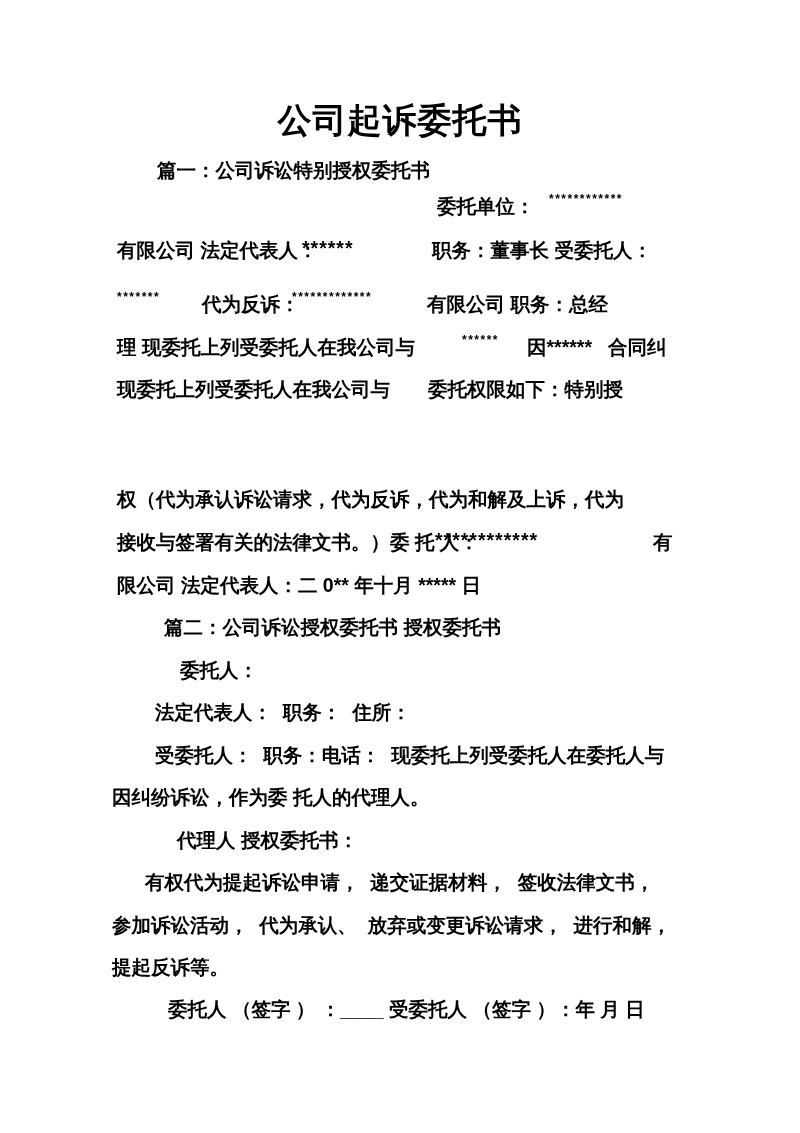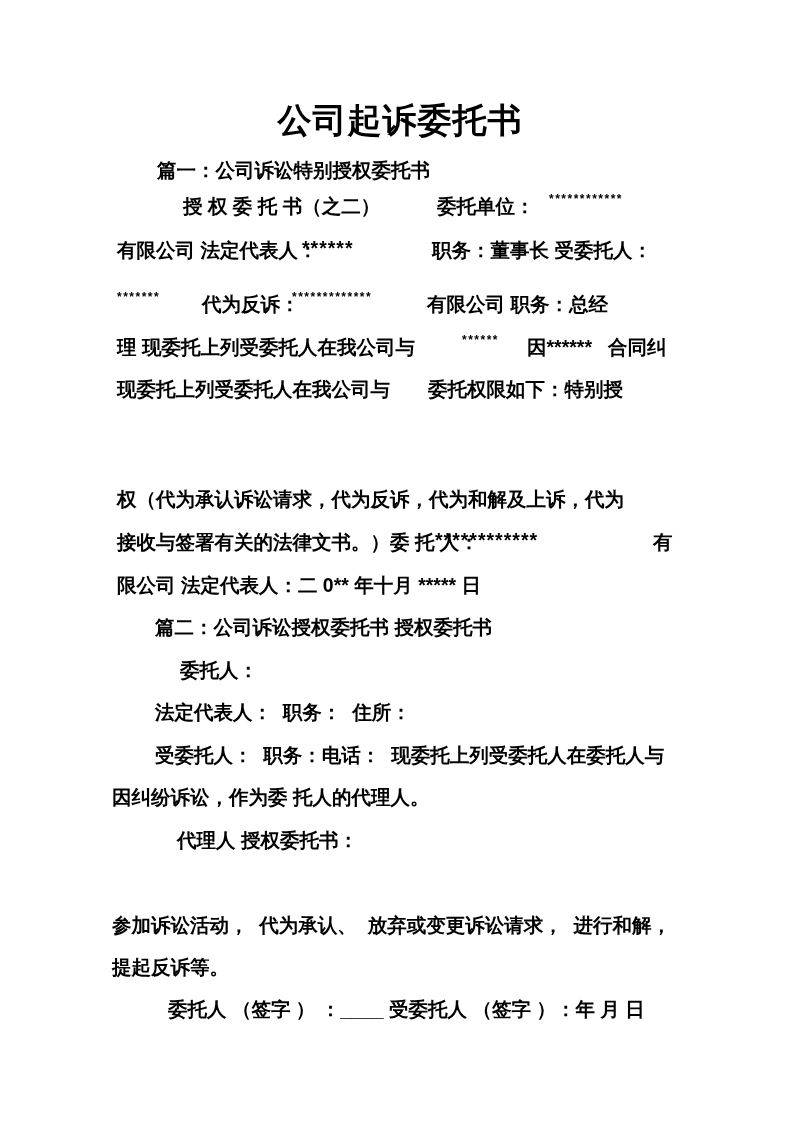--- a/index.html
+++ b/index.html
@@ -71,21 +71,20 @@
 <div class="page">
 
 
   <div class="doc-title">公司起诉委托书</div>
 
   <div class="line" style="top:157px">
     <span class="seg" style="left:157px">篇一：公司诉讼特别授权委托书</span>
   </div>
 
   <div class="line" style="top:193px">
-    <span class="seg" style="left:183px">授 权 委 托 书（之二）</span>
     <span class="seg" style="left:437px">委托单位：</span>
     <span class="seg ast-sup" style="left:549px">************</span>
   </div>
 
   <div class="line" style="top:237px">
     <span class="seg" style="left:117px">有限公司 法定代表人：</span>
     <span class="seg ast" style="left:302px">******</span>
     <span class="seg" style="left:432px">职务：董事长 受委托人：</span>
   </div>
 
@@ -116,21 +115,21 @@
     <span class="seg" style="left:117px">接收与签署有关的法律文书。）委 托 人：</span>
     <span class="seg ast" style="left:435px">************</span>
     <span class="seg" style="left:653px">有</span>
   </div>
 
   <div class="line" style="top:572px">
     <span class="seg" style="left:117px">限公司 法定代表人：二 0** 年十月 ***** 日</span>
   </div>
 
   <div class="line" style="top:614px">
-    <span class="seg" style="left:155px">篇二：公司诉讼授权委托书 授权委托书</span>
+    <span class="seg" style="left:164px">篇二：公司诉讼授权委托书 授权委托书</span>
   </div>
 
   <div class="line" style="top:699px">
     <span class="seg" style="left:155px">法定代表人：  职务：  住所：</span>
   </div>
 
   <div class="line" style="top:657px">
     <span class="seg" style="left:180px">委托人：</span>
   </div>
 
@@ -139,20 +138,23 @@
   </div>
 
   <div class="line" style="top:784px">
     <span class="seg" style="left:112px">因纠纷诉讼，作为委 托人的代理人。</span>
   </div>
 
   <div class="line" style="top:827px">
     <span class="seg" style="left:177px">代理人 授权委托书：</span>
   </div>
 
+  <div class="line" style="top:869px">
+    <span class="seg" style="left:145px">有权代为提起诉讼申请，  递交证据材料，  签收法律文书，</span>
+  </div>
 
   <div class="line" style="top:912px">
     <span class="seg" style="left:112px">参加诉讼活动，  代为承认、  放弃或变更诉讼请求，  进行和解，</span>
   </div>
 
   <div class="line" style="top:954px">
     <span class="seg" style="left:112px">提起反诉等。</span>
   </div>
 
   <div class="line" style="top:996px">

